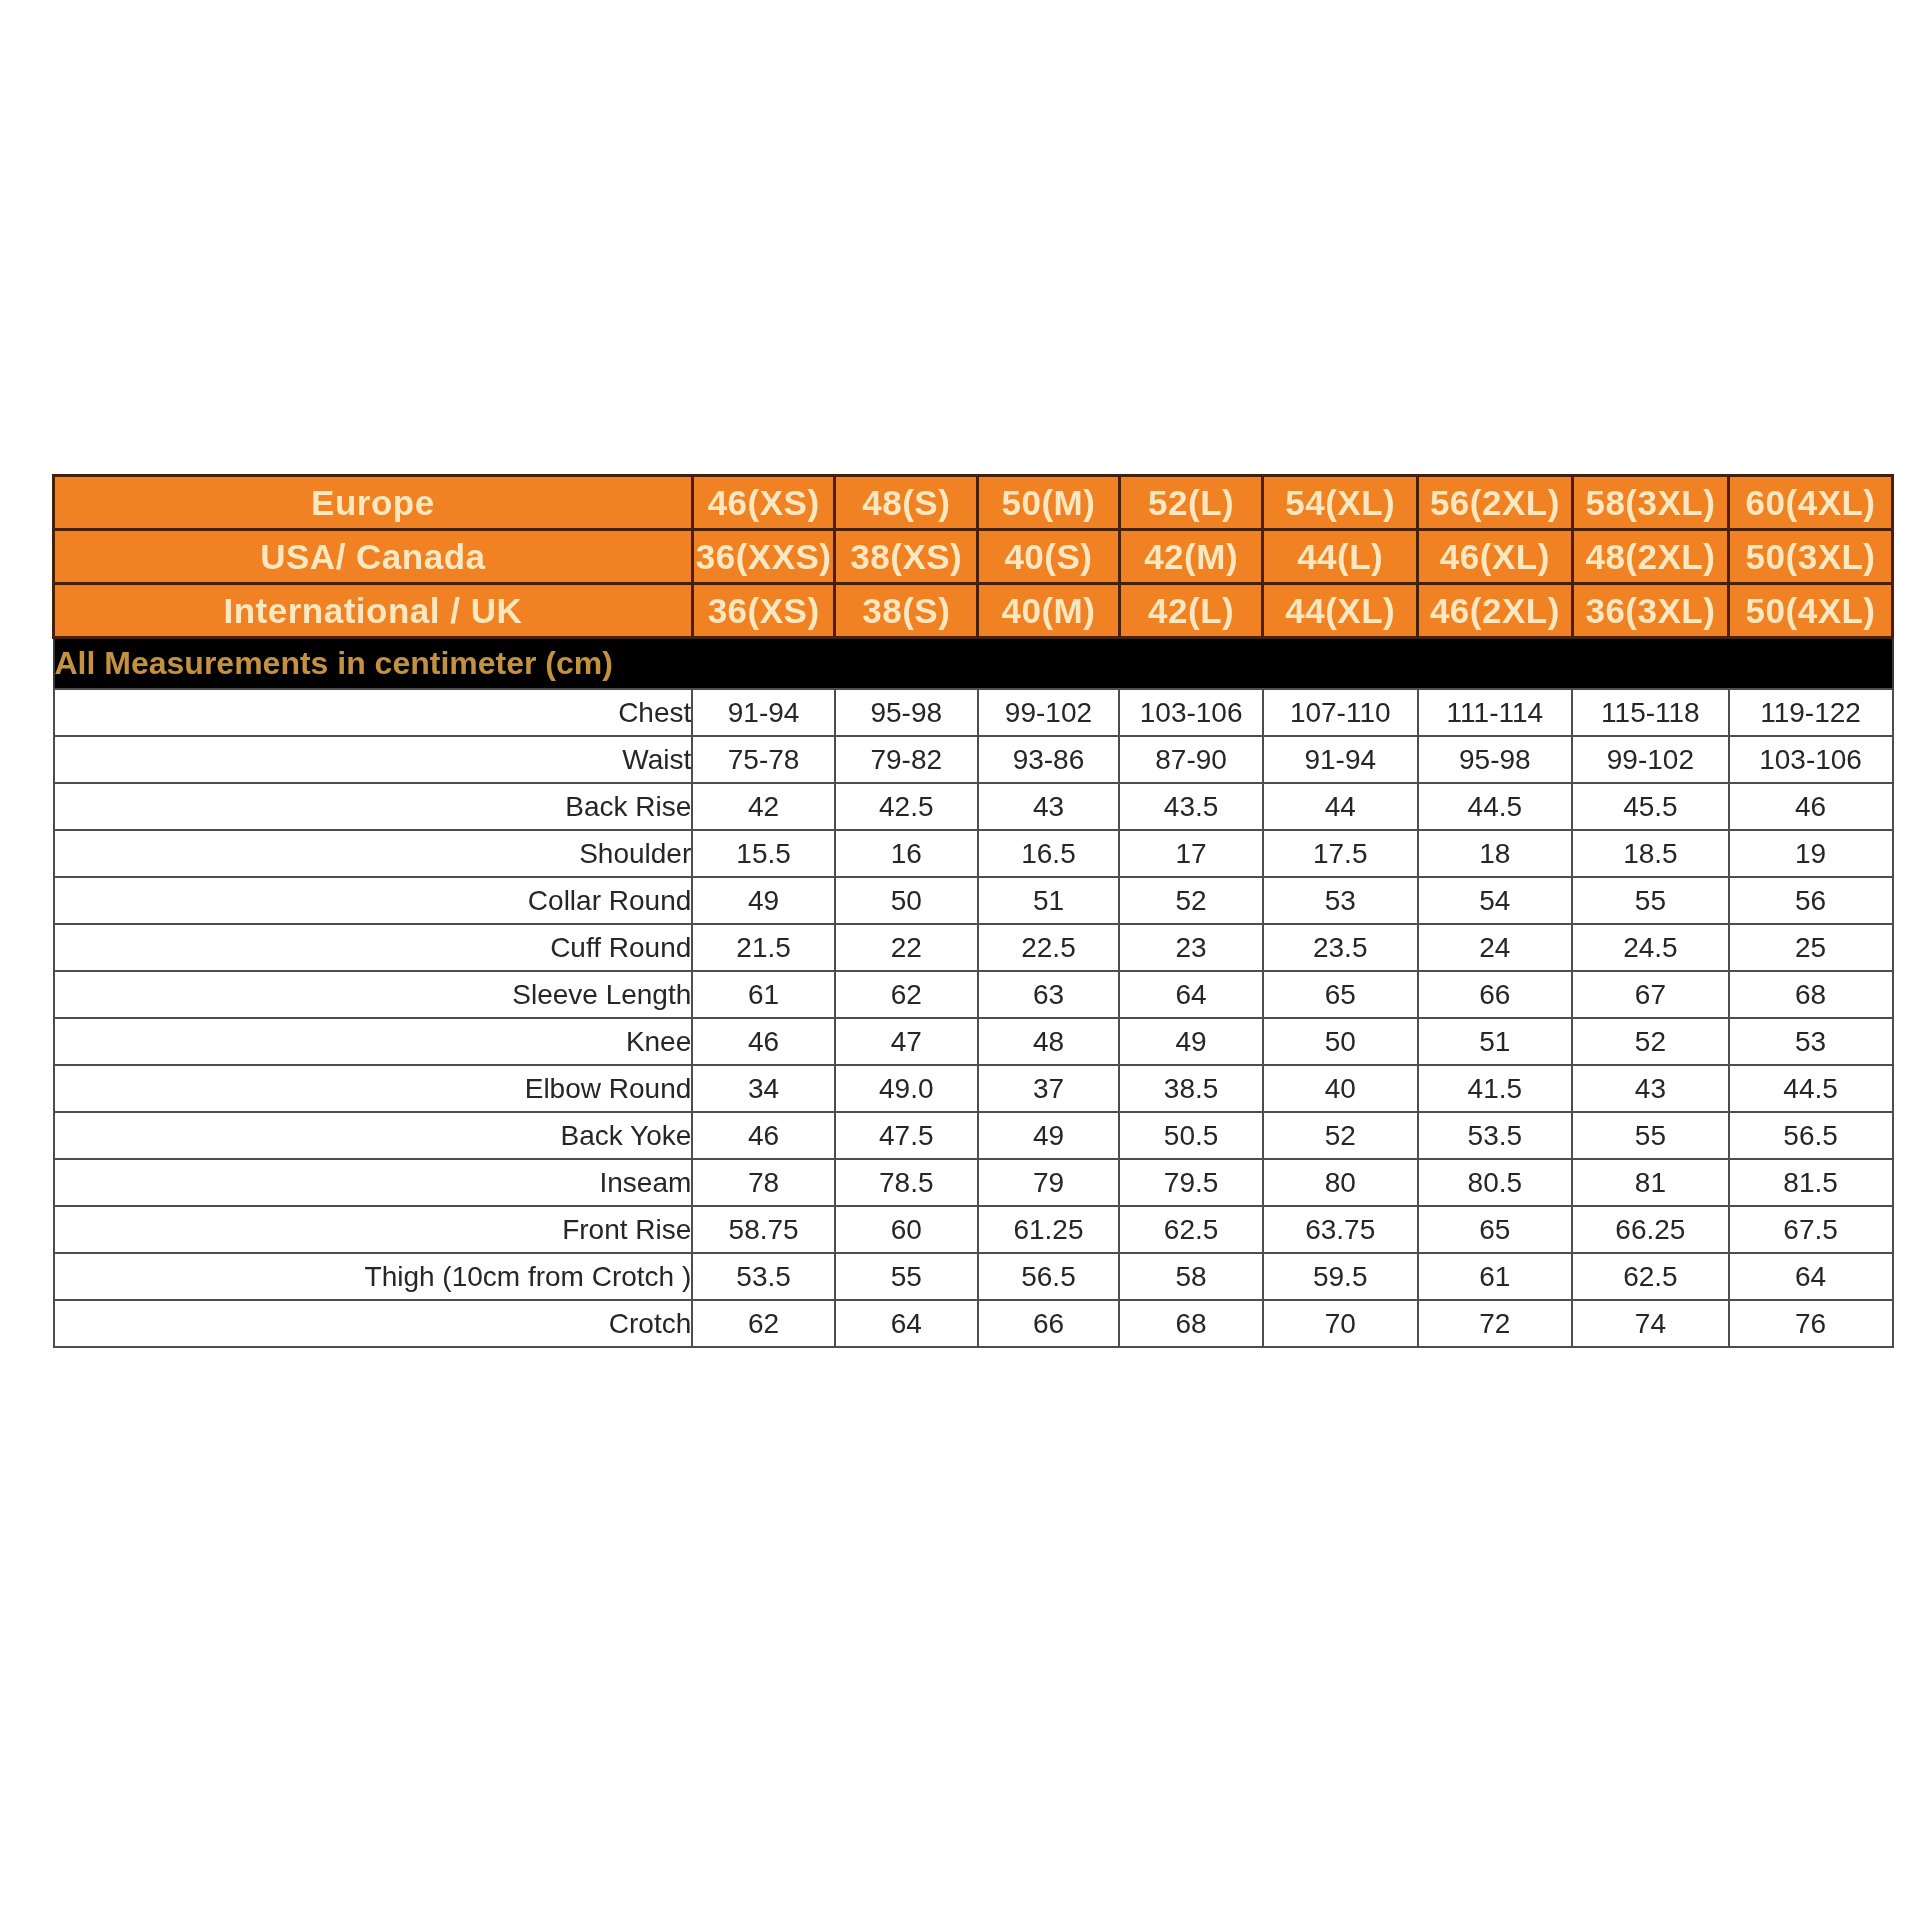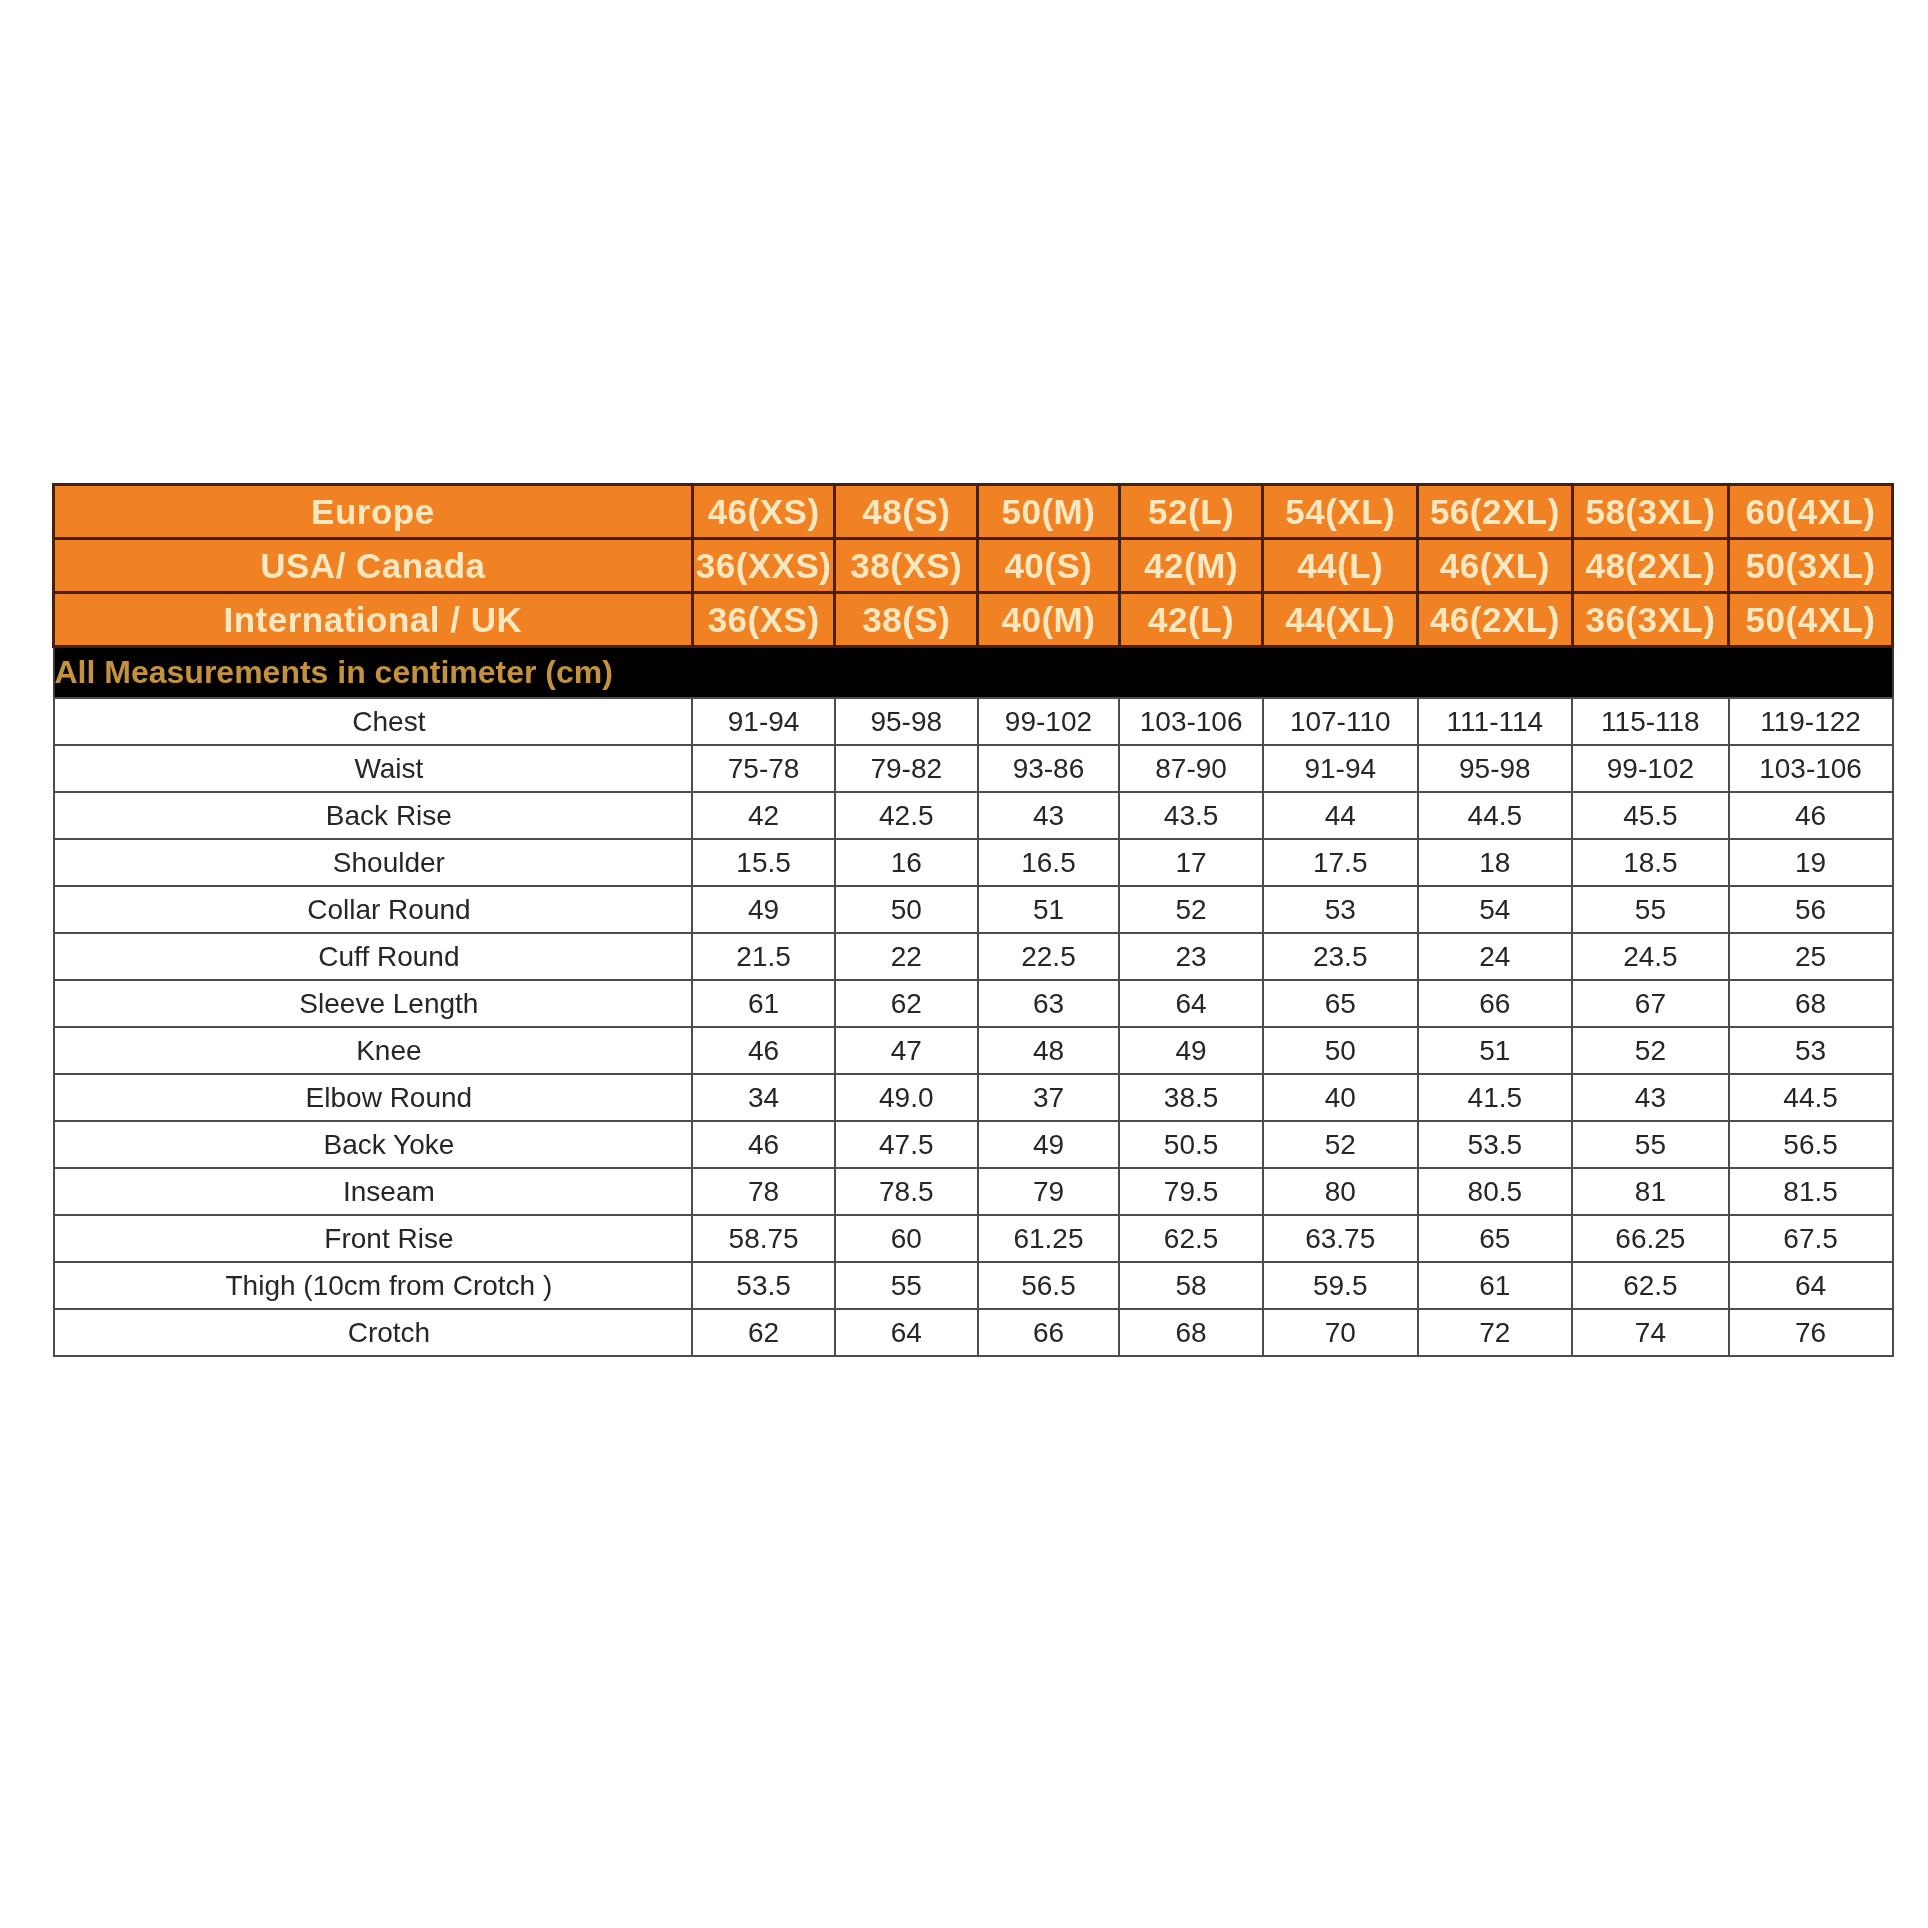--- a/index.html
+++ b/index.html
@@ -18,21 +18,20 @@
     background: #ffffff;
   }
   table.size-table {
     position: absolute;
     left: 52px;
     top: 474px;
     width: 1842px;
     border-collapse: collapse;
     table-layout: fixed;
     border: 2.8px solid #3a3a3a;
-    margin-top: 9px;
   }
   
   tr.hdr-row td {
     background: var(--header-bg, #F08223);
     color: var(--header-text, #FBE7C0);
     font-weight: bold;
     font-size: 35px;
     text-align: center;
     height: 51px;
     border: 3.8px solid var(--header-border, #47200A);
@@ -54,21 +53,21 @@
   
   tr.m-row td {
     height: 45px;
     font-size: 28px;
     color: var(--body-text, #262626);
     background: #ffffff;
     border: 2.8px solid #4d4d4d;
     padding: 0;
   }
   tr.m-row td.m-label {
-    text-align: center;
+    text-align: right;
     padding-left: 32px;
   }
   tr.m-row td.m-val {
     text-align: center;
   }
 </style>
 </head>
 <body>
 
 <div class="page">

